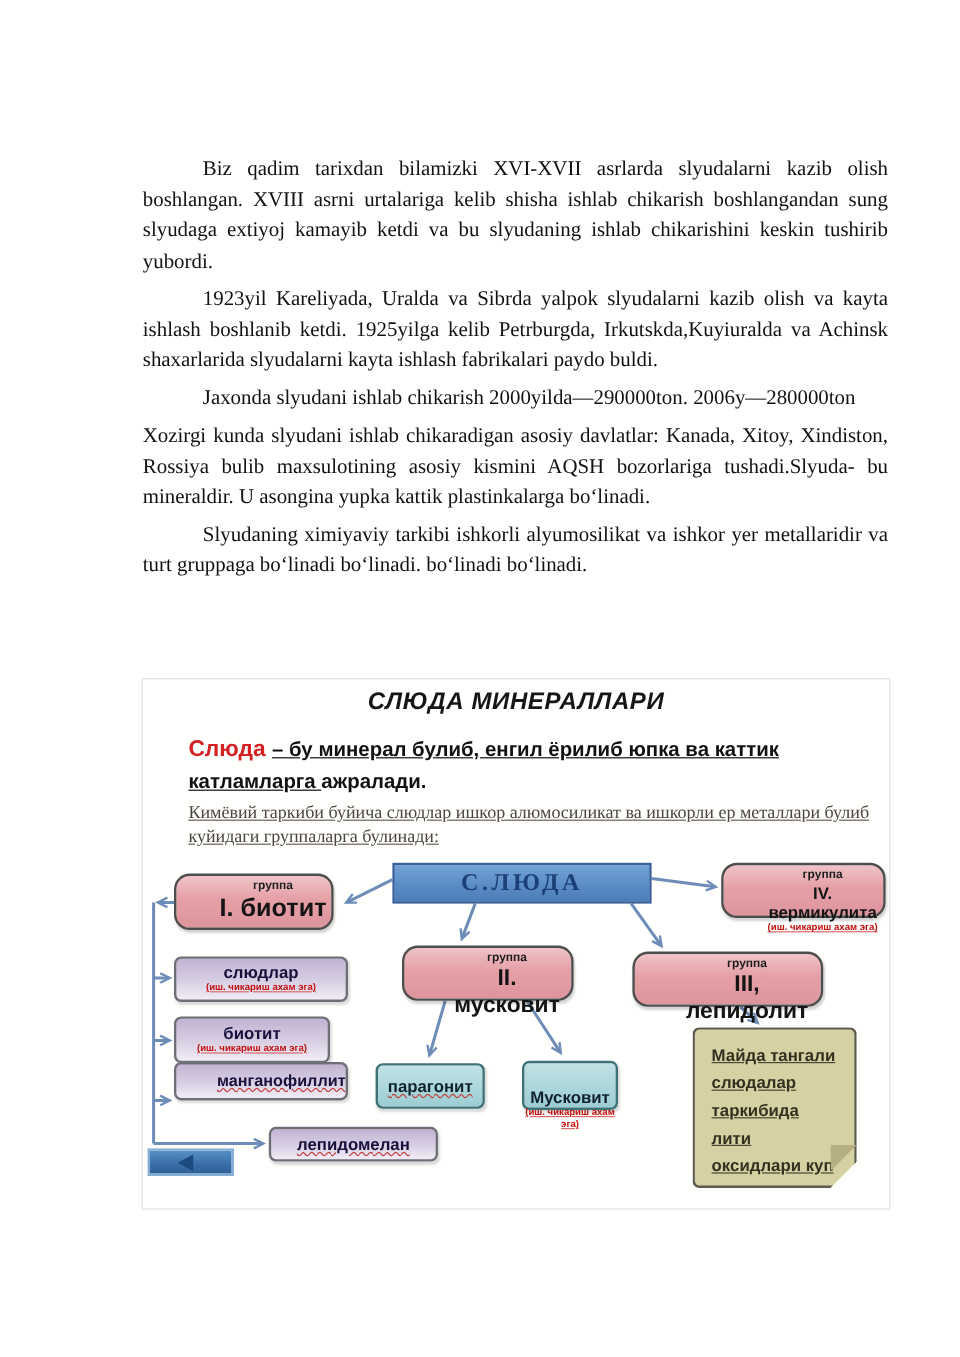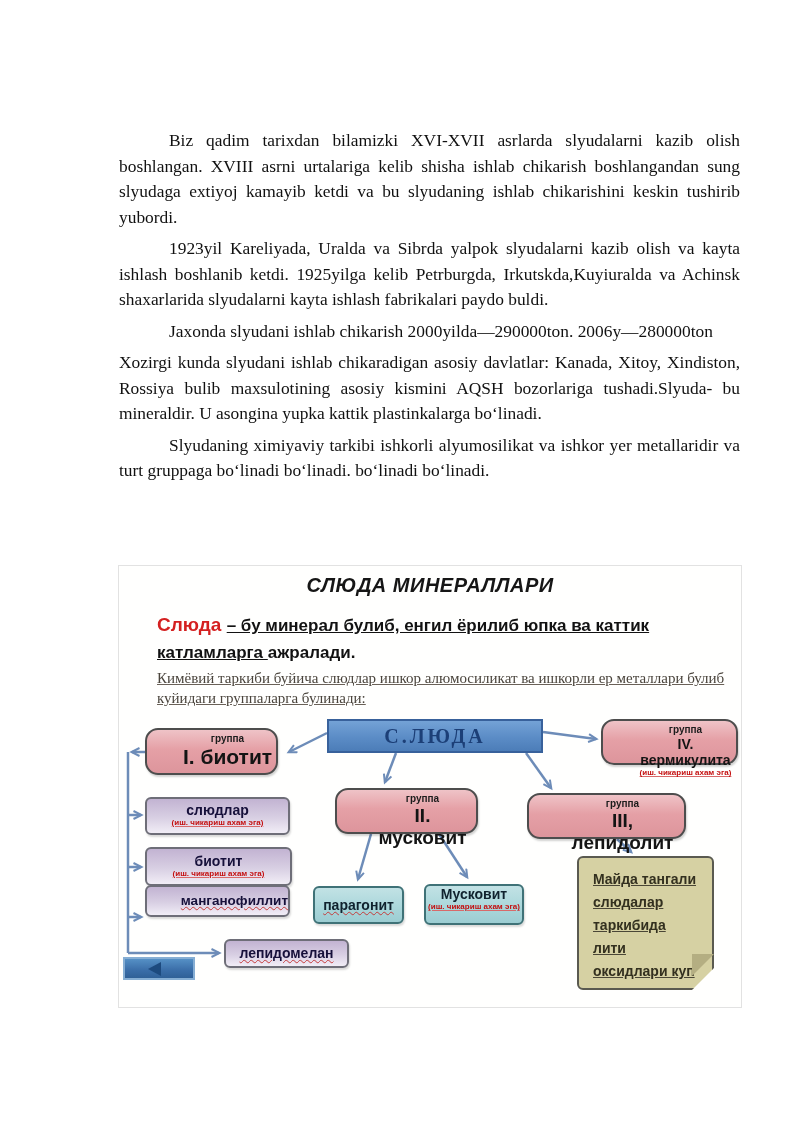--- a/index.html
+++ b/index.html
@@ -132,38 +132,38 @@
     <div class="node pink g3" style="left:408px;top:227px;width:159px;height:46px;">
       <div class="cap">группа</div>
       <div class="glabel">III, лепидолит</div>
     </div>
 
     <div class="node lav" style="left:26px;top:231px;width:145px;height:38px;padding-top:3px;">
       <div class="glabel">слюдлар</div>
       <div class="rednote">(иш. чикариш ахам эга)</div>
     </div>
 
-    <div class="node lav" style="left:26px;top:281px;width:147px;height:39px;padding-top:4px;">
+    <div class="node lav" style="left:26px;top:281px;width:130px;height:39px;padding-top:4px;">
       <div class="glabel">биотит</div>
       <div class="rednote">(иш. чикариш ахам эга)</div>
     </div>
 
     <div class="node lav" style="left:26px;top:319px;width:145px;height:32px;display:flex;align-items:center;justify-content:flex-end;">
       <div class="glabel wavy" style="font-size:13.5px;">манганофиллит</div>
     </div>
 
-    <div class="node lav" style="left:105px;top:373px;width:125px;height:29px;display:flex;align-items:center;justify-content:center;">
+    <div class="node lav" style="left:105px;top:373px;width:141px;height:29px;display:flex;align-items:center;justify-content:center;">
       <div class="glabel wavy">лепидомелан</div>
     </div>
 
     <div class="node teal" style="left:194px;top:320px;width:91px;height:38px;display:flex;align-items:center;justify-content:center;">
       <div class="glabel wavy">парагонит</div>
     </div>
 
-    <div class="node teal" style="left:305px;top:318px;width:100px;height:41px;padding-top:0;">
+    <div class="node teal" style="left:316px;top:318px;width:80px;height:41px;padding-top:20px;">
       <div class="glabel">Мусковит</div>
       <div class="rednote">(иш. чикариш ахам эга)</div>
     </div>
 
     <div class="node tan" style="left:458px;top:290px;width:137px;height:134px;">
       <div class="note-text">Майда тангали слюдалар таркибида лити оксидлари куп</div>
     </div>
     <div class="fold" style="left:573px;top:388px;"></div>
 
     <div class="backbtn">

